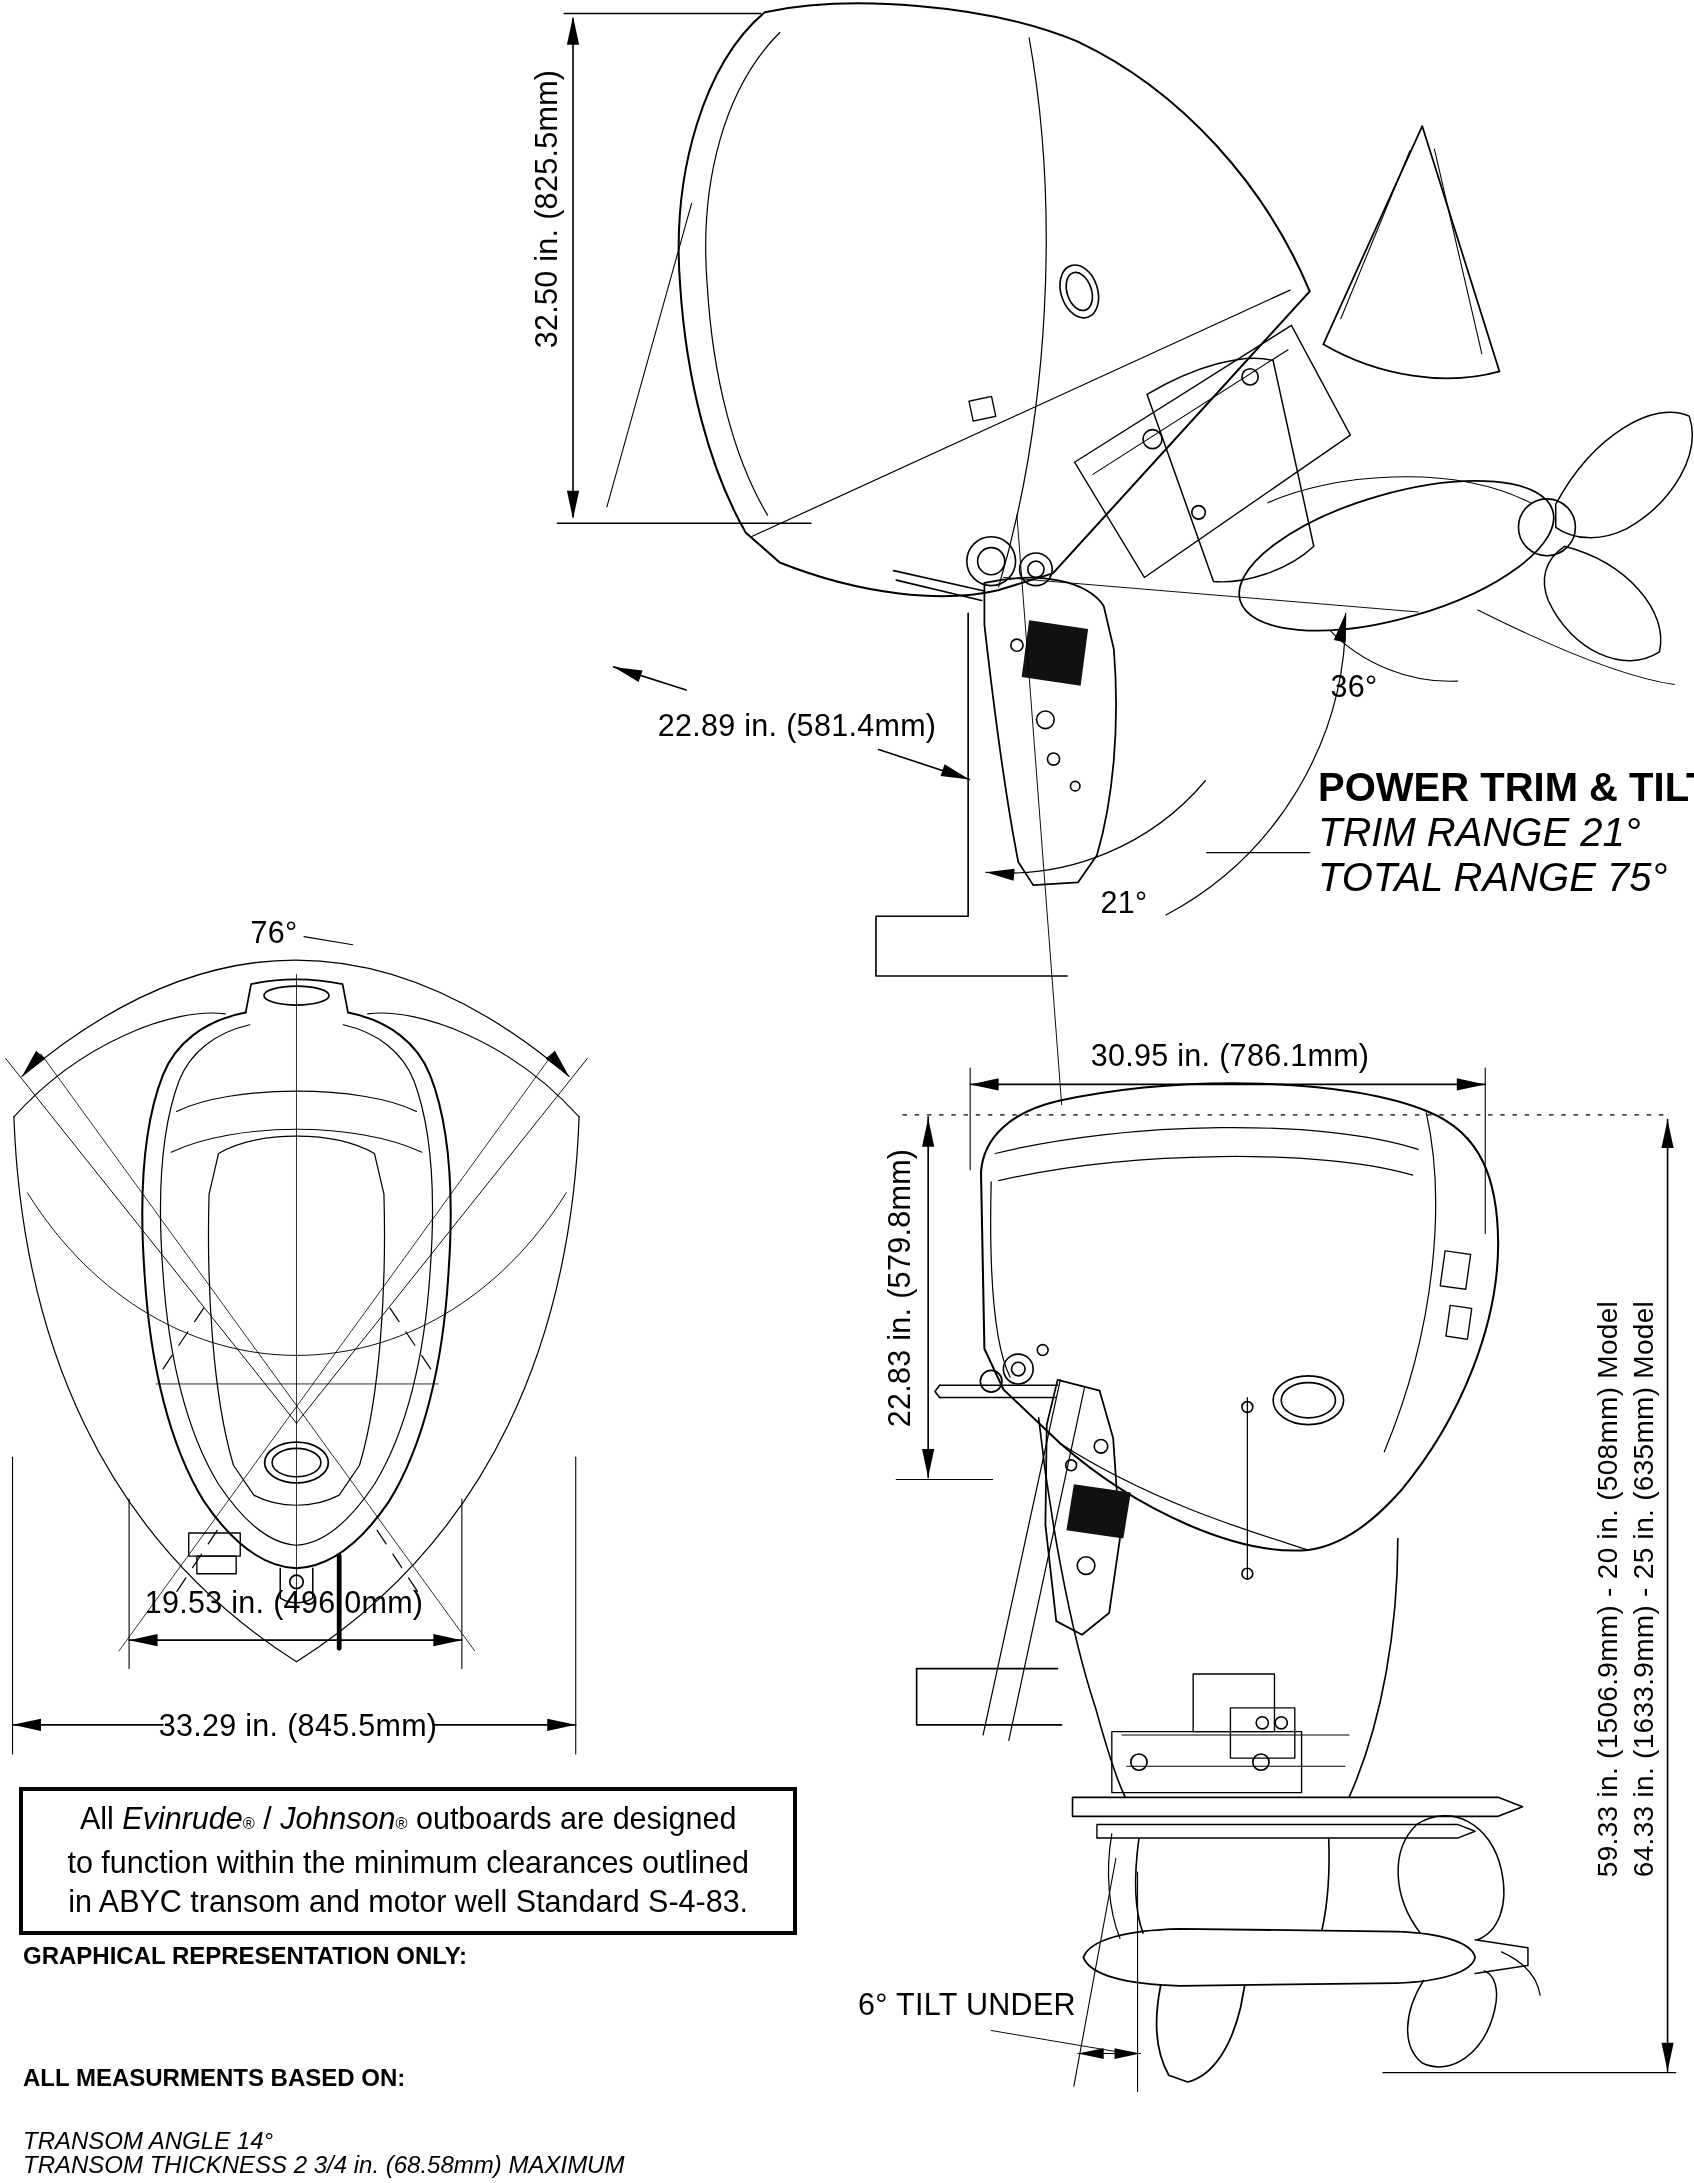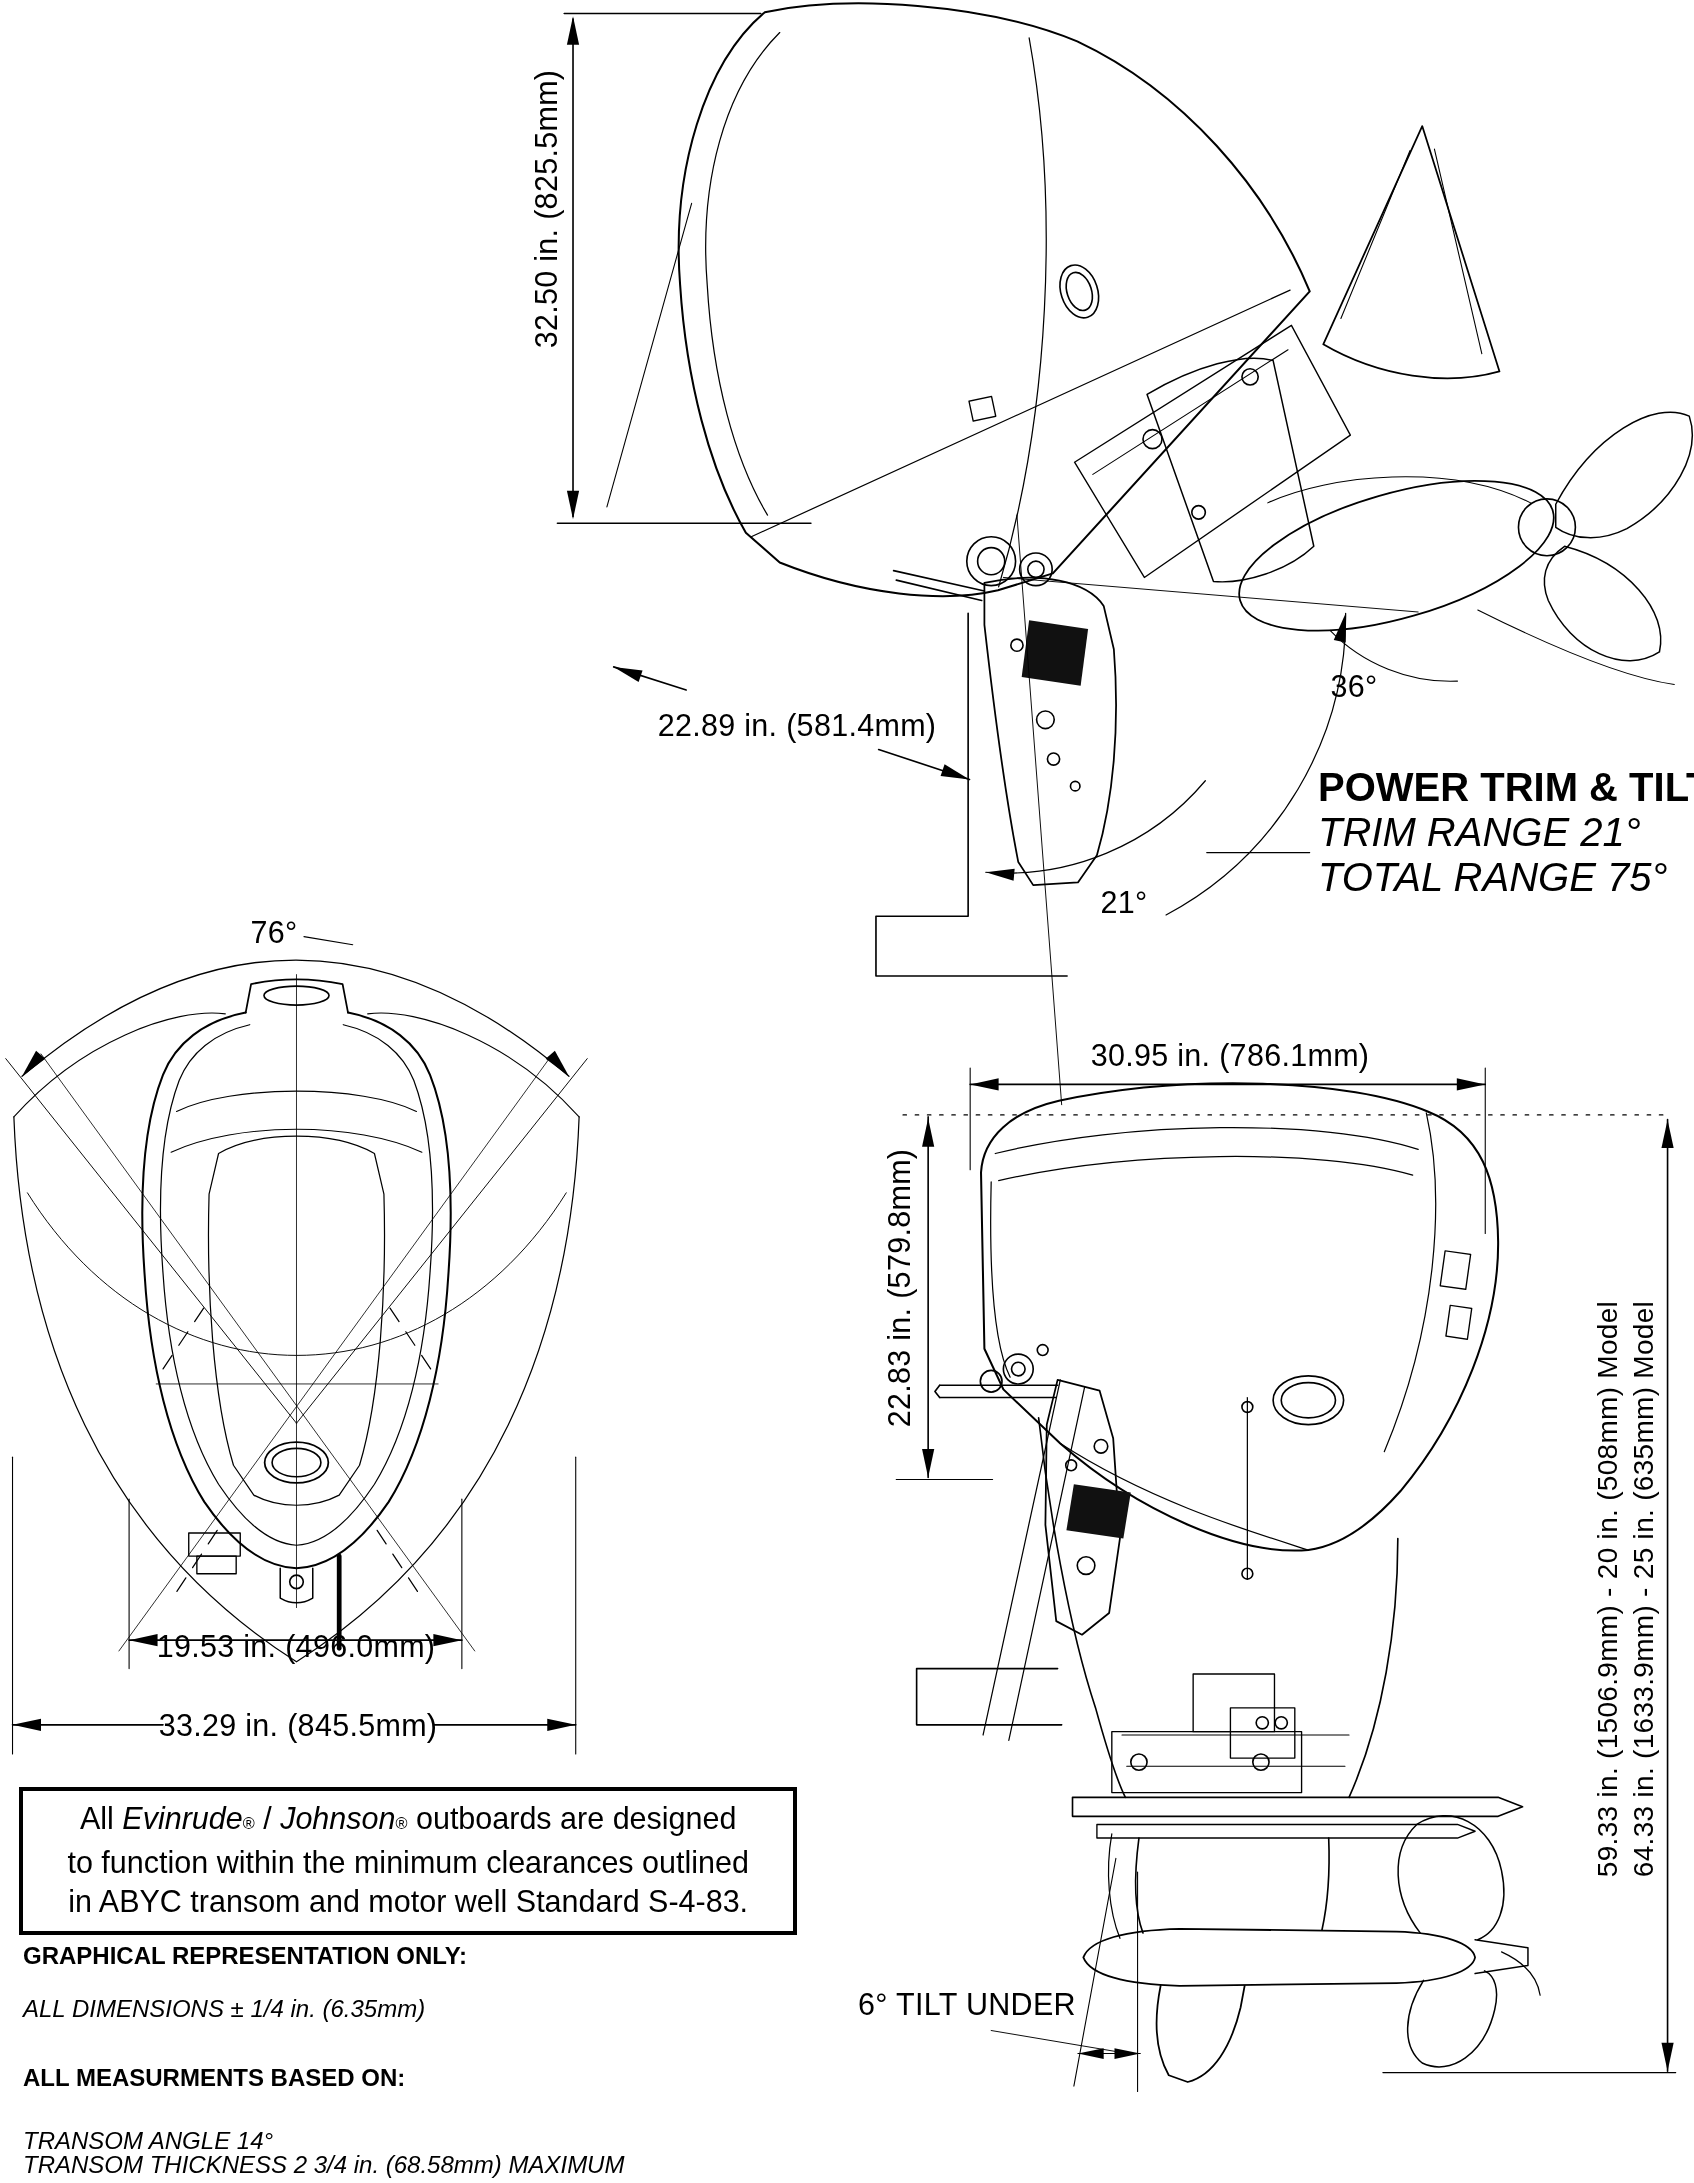--- a/index.html
+++ b/index.html
@@ -235,21 +235,21 @@
 <div class="lbl" style="left:1354px;top:686px;">36°</div>
 <div class="lbl" style="left:1124px;top:902px;">21°</div>
 
 <div class="callout">
   <div class="b">POWER TRIM &amp; TILT:</div>
   <div class="i">TRIM RANGE 21°</div>
   <div class="i">TOTAL RANGE 75°</div>
 </div>
 
 <div class="lbl" style="left:274px;top:932px;">76°</div>
-<div class="lbl" style="left:296px;top:1602px;margin-top:44px;">19.53 in. (496.0mm)</div>
+<div class="lbl" style="left:284px;top:1602px;">19.53 in. (496.0mm)</div>
 <div class="lbl" style="left:298px;top:1725px;">33.29 in. (845.5mm)</div>
 
 <div class="lbl" style="left:1230px;top:1055px;">30.95 in. (786.1mm)</div>
 <div class="lbl rot" style="left:899px;top:1288px;">22.83 in. (579.8mm)</div>
 <div class="lbl rot model" style="left:1608px;top:1589px;">59.33 in. (1506.9mm) - 20 in. (508mm) Model</div>
 <div class="lbl rot model" style="left:1644px;top:1589px;">64.33 in. (1633.9mm) - 25 in. (635mm) Model</div>
 <div class="lbl" style="left:967px;top:2004px;">6° TILT UNDER</div>
 
 <div class="notebox">
   <div>
@@ -257,19 +257,18 @@
     <span class="i">Evinrude</span><span class="reg">®</span>
     <span>/</span>
     <span class="i">Johnson</span><span class="reg">®</span>
     <span>outboards are designed</span>
   </div>
   <div>to function within the minimum clearances outlined</div>
   <div>in ABYC transom and motor well Standard S-4-83.</div>
 </div>
 
 <div class="foot b" style="top:1944px;">GRAPHICAL REPRESENTATION ONLY:</div>
-<div class="foot i" style="top:1997px;">ALL DIMENSIONS ± 1/4 in. (6.35mm)</div>
 <div class="foot b" style="top:2066px;">ALL MEASURMENTS BASED ON:</div>
 <div class="foot i" style="top:2109px;margin-top:20px;">TRANSOM ANGLE 14°</div>
 <div class="foot i" style="top:2153px;">TRANSOM THICKNESS 2 3/4 in. (68.58mm) MAXIMUM</div>
 
 </div>
 
 
 </body></html>

